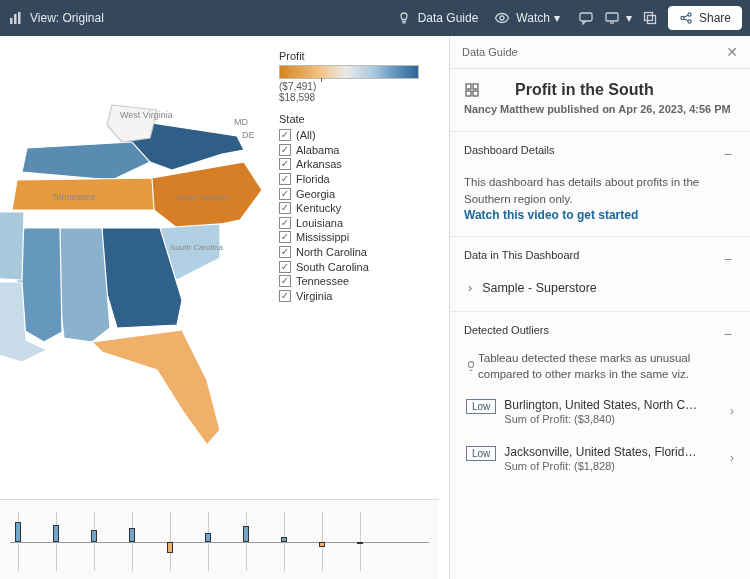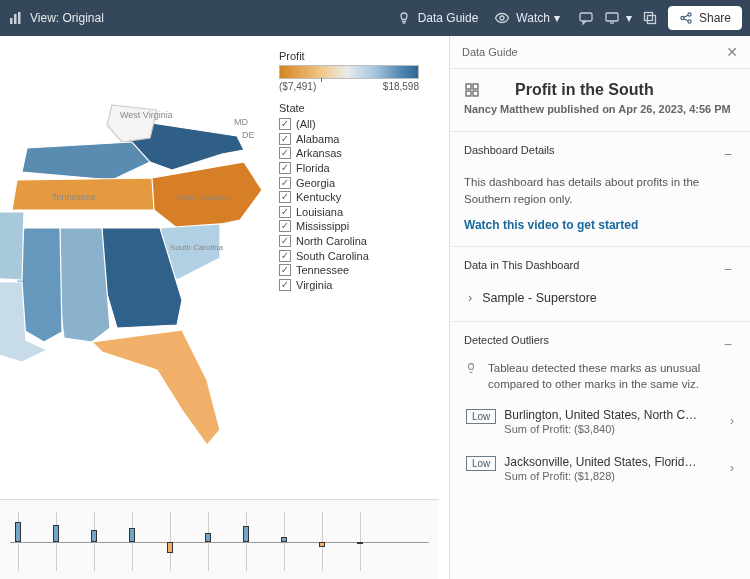--- a/index.html
+++ b/index.html
@@ -16,21 +16,21 @@
   .share-btn { background: #fff; color: #333; border-radius: 4px; padding: 4px 10px; display: flex; gap: 6px; align-items: center; cursor: pointer; border: 1px solid #fff; }
   .share-btn svg { fill: #4b6076; }
   
   .main { display: flex; height: calc(579px - 36px); }
   .viz-area { flex: 1; position: relative; background: #fff; border-right: 1px solid #dcdcdc; overflow: hidden; }
   
   .legend-col { position: absolute; right: 10px; top: 14px; width: 160px; font-size: 11px; color: #333; }
   .legend-title { font-size: 11px; margin-bottom: 3px; color: #333; font-weight: 400; }
   .gradient-bar { height: 14px; width: 140px; background: linear-gradient(90deg, #d4861e 0%, #f2c58a 30%, #eaeaea 48%, #a9c8df 68%, #5a8fb9 85%, #2f6695 100%); border: 1px solid #bbb; position: relative; margin-bottom: 2px;}
   .gradient-tick { position: absolute; top: 100%; width: 1px; height: 4px; background: #666; }
-  .gradient-labels { display: flex; justify-content: space-between; width: 140px; font-size: 10px; color: #555; }
+  .gradient-labels { display: flex; justify-content: space-between; width: 140px; font-size: 10px; color: #555; flex-direction: column; }
   .state-title { margin-top: 10px; font-size: 11px; }
   .state-list { margin-top: 3px; }
   .state-item { display: flex; align-items: center; gap: 5px; padding: 1.3px 0; font-size: 11px; cursor: pointer;}
   .chk { width: 12px; height: 12px; border: 1px solid #888; display: inline-flex; align-items: center; justify-content: center; font-size: 10px; line-height: 10px; color: #666; background: #fff;}
   
   .map-wrap { position: absolute; left: -18px; top: 14px; width: 290px; height: 400px; }
   
   .mini-chart { position: absolute; left: 0; right: 10px; bottom: 0; height: 80px; border-top: 1px solid #dcdcdc; background: #fafafa; }
   .mini-inner { position: absolute; left: 10px; right: 10px; top: 12px; bottom: 8px; }
   .mini-axis { position: absolute; left: 0; right: 0; top: 50%; height: 1px; background: #999; }
@@ -42,23 +42,23 @@
   .guide-head { display: flex; justify-content: space-between; align-items: center; padding: 8px 12px; border-bottom: 1px solid #e4e4e4; color: #666; font-size: 11px;}
   .guide-close { cursor: pointer; color: #888; font-size: 14px;}
   .guide-block { padding: 12px 14px 14px; border-bottom: 1px solid #e9e9e9; }
   .guide-title-row { display: flex; justify-content: space-between; align-items: flex-start;}
   .guide-h1-row { display: flex; align-items: center; gap: 8px; }
   .guide-h1 { font-weight: 700; font-size: 16px; color: #333; padding-left: 27px; }
   .guide-sub { font-size: 11px; color: #666; margin-top: 3px; line-height: 1.4; font-weight: bold;}
   .guide-h2 { font-size: 11px; color: #333; font-weight: 400; }
   .collapse { color: #888; cursor: pointer; font-size: 14px; padding: 2px 4px;}
   .guide-desc { font-size: 11.5px; color: #555; margin-top: 10px; line-height: 1.45;}
-  .guide-link { color: #1a699e; font-size: 12px; margin-top: 10px; display: block; cursor: pointer; font-weight: 600;}
+  .guide-link { color: #1a699e; font-size: 12px; display: block; cursor: pointer; font-weight: 600;}
   .data-src { display: flex; align-items: center; gap: 10px; margin-top: 10px; cursor: pointer; font-size: 12.5px; color: #333; padding: 2px 4px;}
-  .outlier-intro { font-size: 11.5px; color: #555; line-height: 1.4; display: flex; gap: 10px; align-items: flex-start; margin-top: 6px;}
+  .outlier-intro { font-size: 11.5px; color: #555; line-height: 1.4; display: flex; gap: 0; align-items: center; margin-top: 6px;}
   .outlier-item { margin-top: 12px; display: flex; gap: 8px; align-items: flex-start; cursor: pointer; padding: 4px 2px;}
   .low-badge { border: 1px solid #6b7b8c; color: #4a5a6b; font-size: 10px; padding: 1px 5px; flex-shrink: 0; margin-top: 1px;}
   .outlier-body { flex: 1; min-width: 0; }
   .outlier-title { font-size: 12px; color: #333; white-space: nowrap; overflow: hidden; text-overflow: ellipsis;}
   .outlier-sub { font-size: 11px; color: #666; margin-top: 1px;}
   .outlier-chev { color: #888; align-self: center; }
   
   svg.icon-svg { width: 16px; height: 16px; }
 </style>
 </head>

